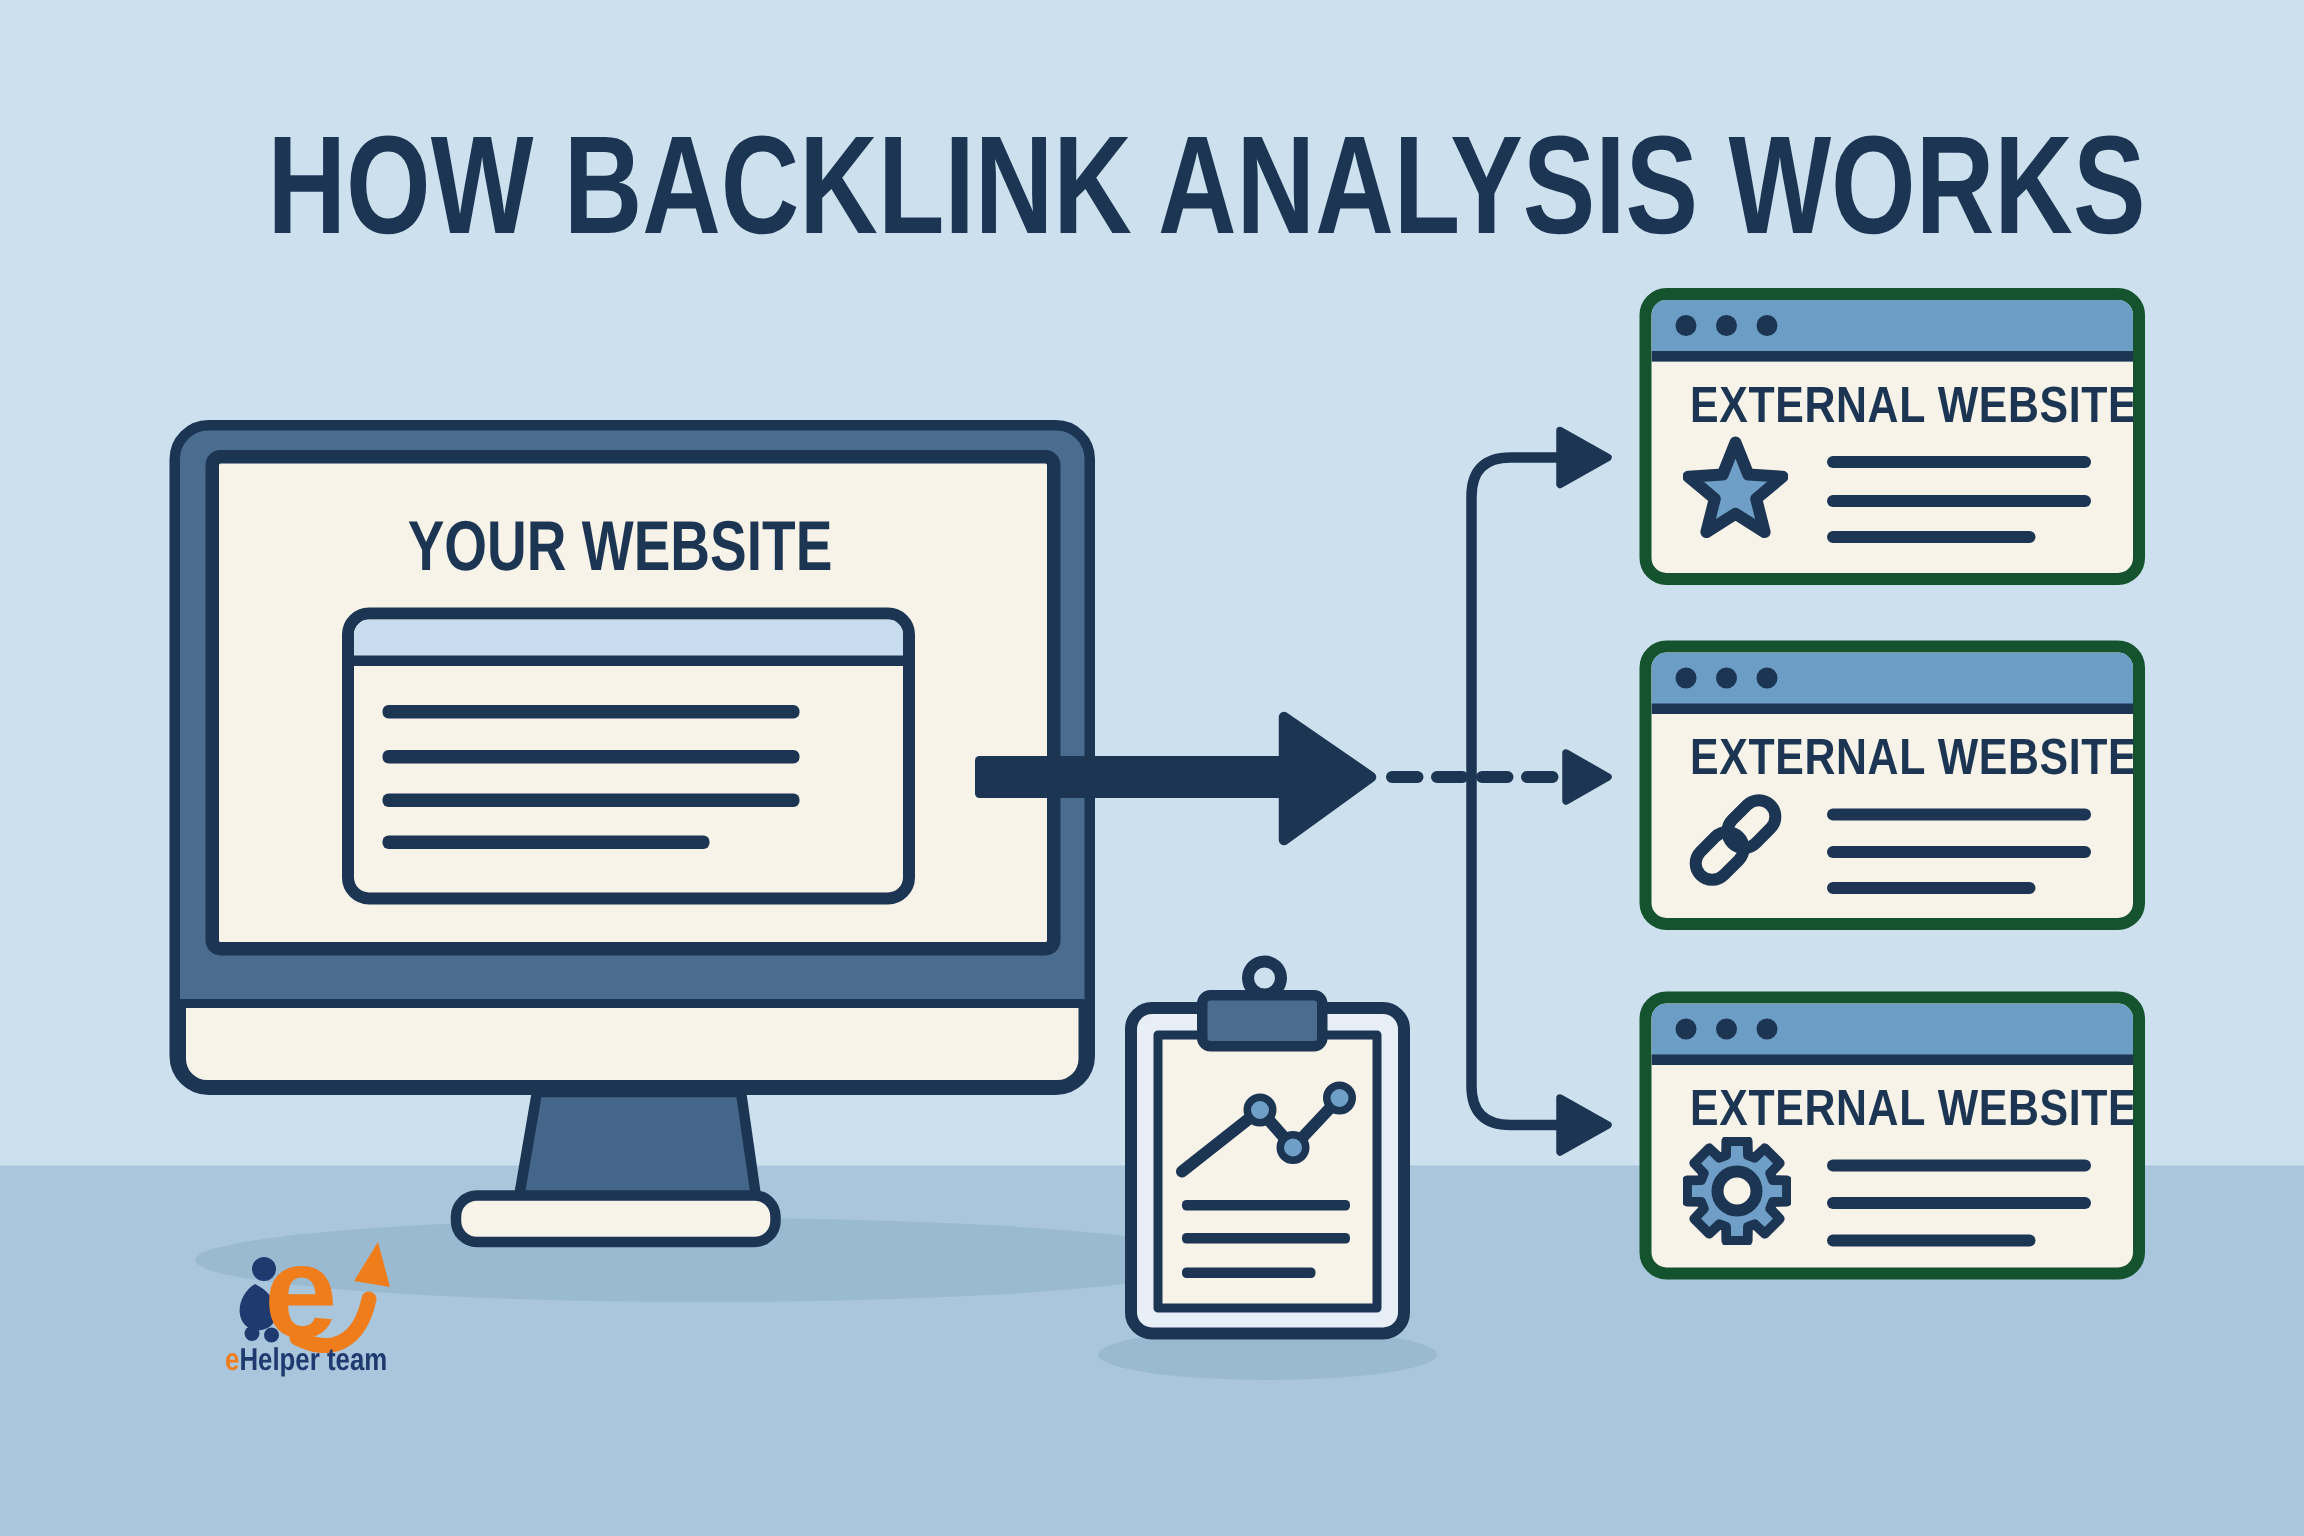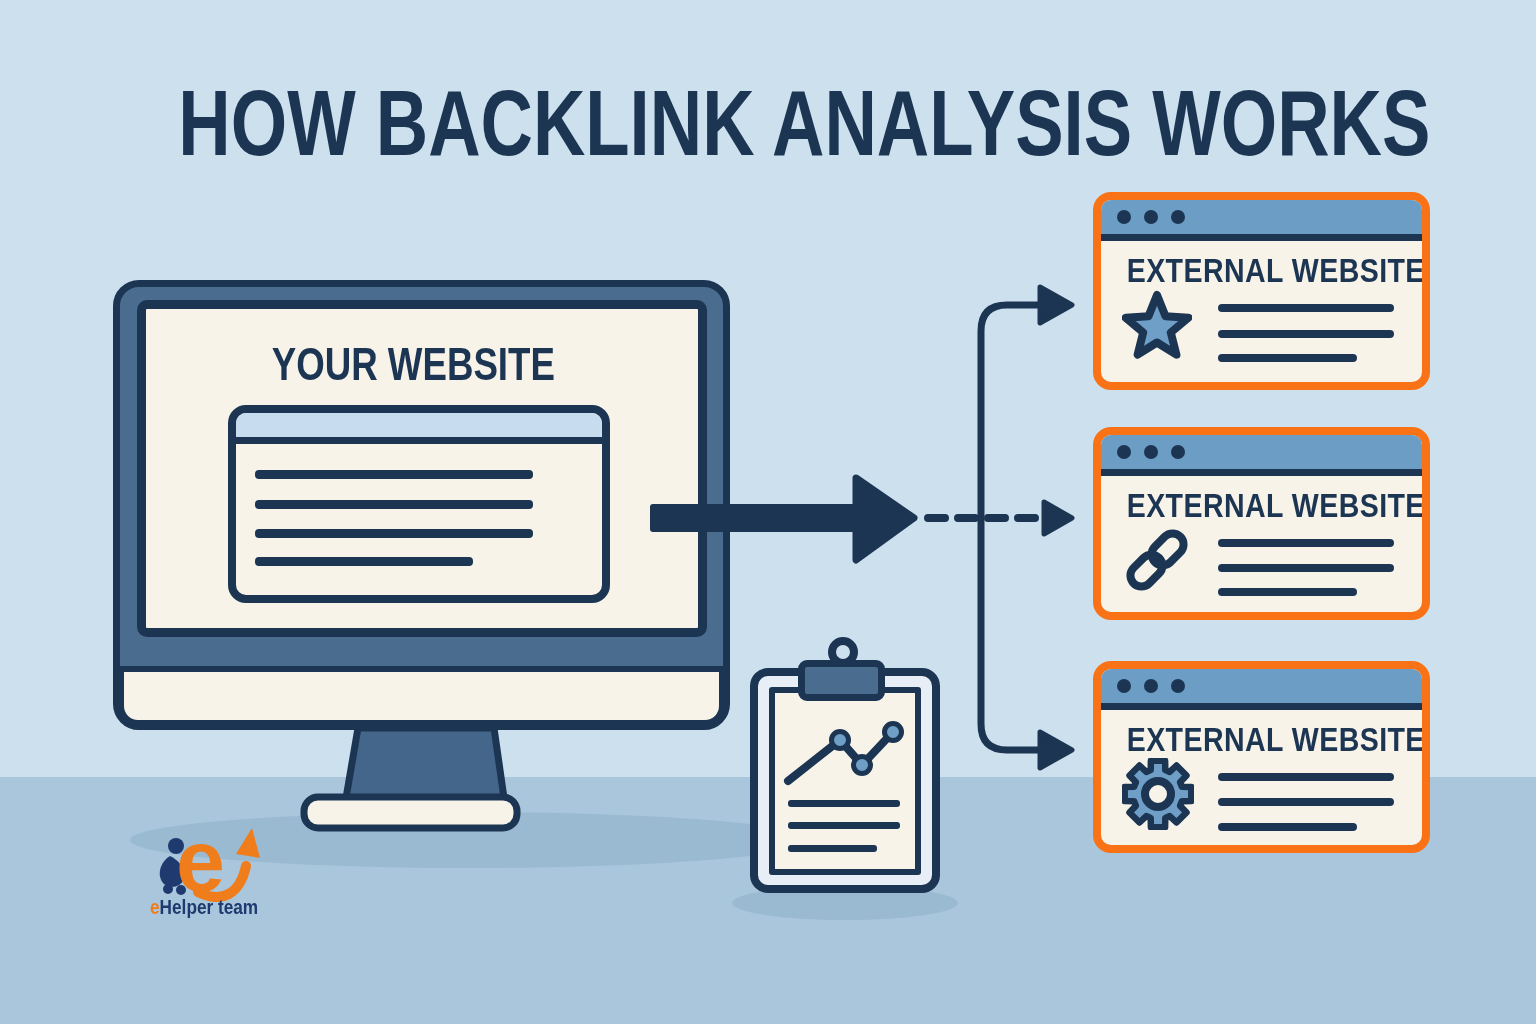--- a/index.html
+++ b/index.html
@@ -57,21 +57,21 @@
   }
   .browser-header{
     height:24px;background:#c7ddef;border-bottom:7px solid #1c3553;
   }
   .tline{background:#1c3553;border-radius:4px;height:9px;}
   .tline8{background:#1c3553;border-radius:4px;height:8px;}
   
   .card{
     width:337px;left:1093px;
     box-sizing:border-box;
-    background:#f7f3e9;border:8px solid #f97316;border-radius:18px;
+    background:#f7f3e9;border:8px solid #14532d;border-radius:18px;
     overflow:hidden;
   }
   .card-header{
     height:34px;background:#6c9dc4;border-bottom:7px solid #1c3553;
     display:flex;align-items:center;gap:13px;padding-left:16px;
   }
   .dot{width:14px;height:14px;border-radius:50%;background:#1c3553;}
   .card-heading{
     margin-top:10px;text-align:center;
     font-size:34px;font-weight:bold;letter-spacing:.5px;

